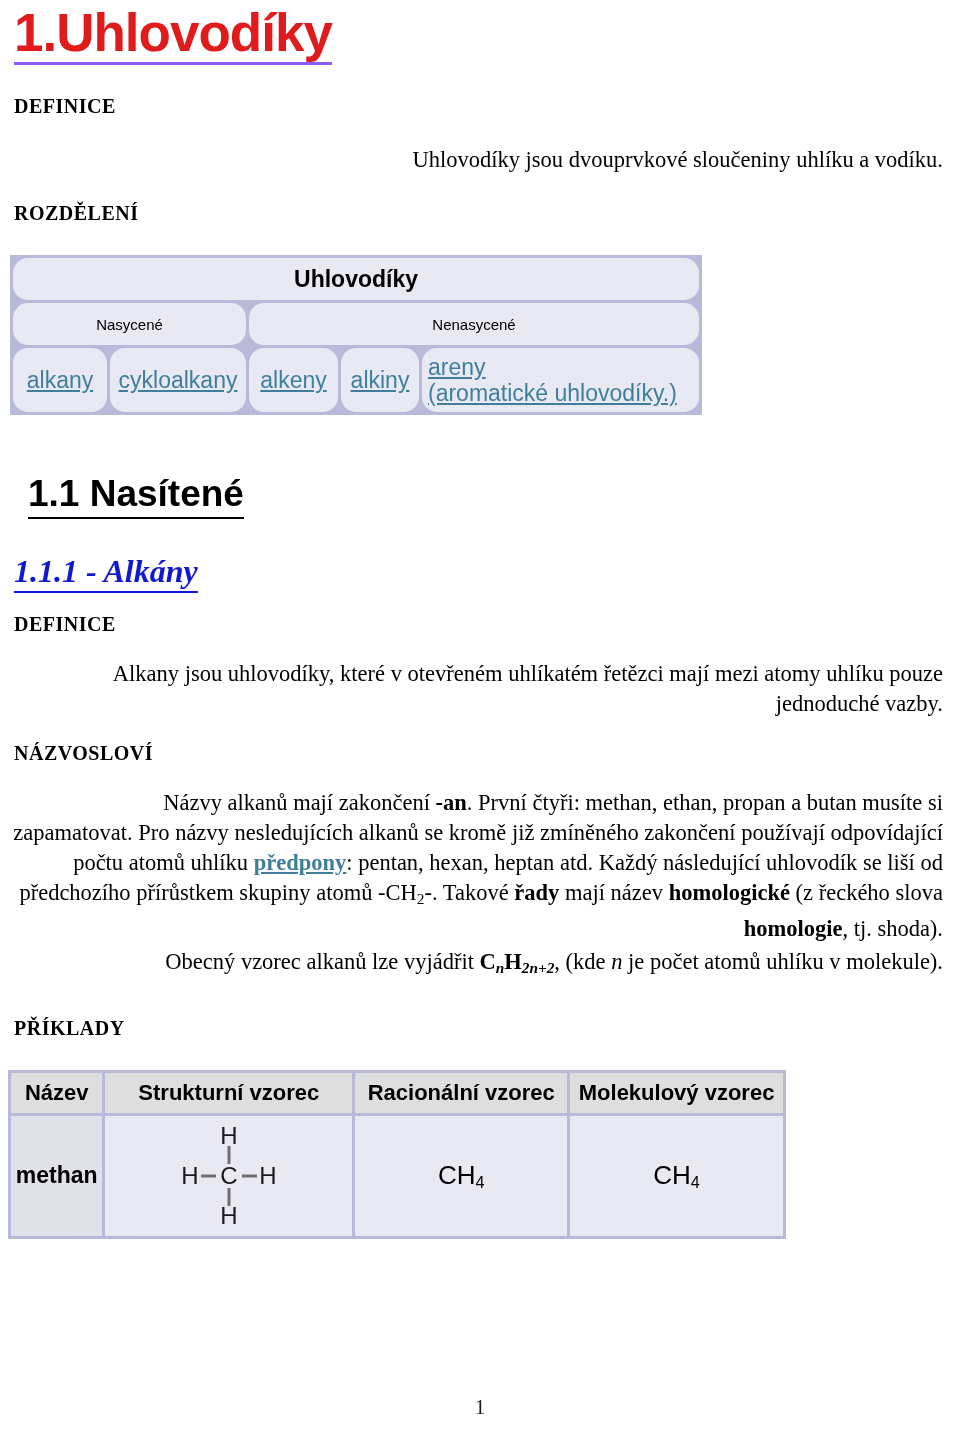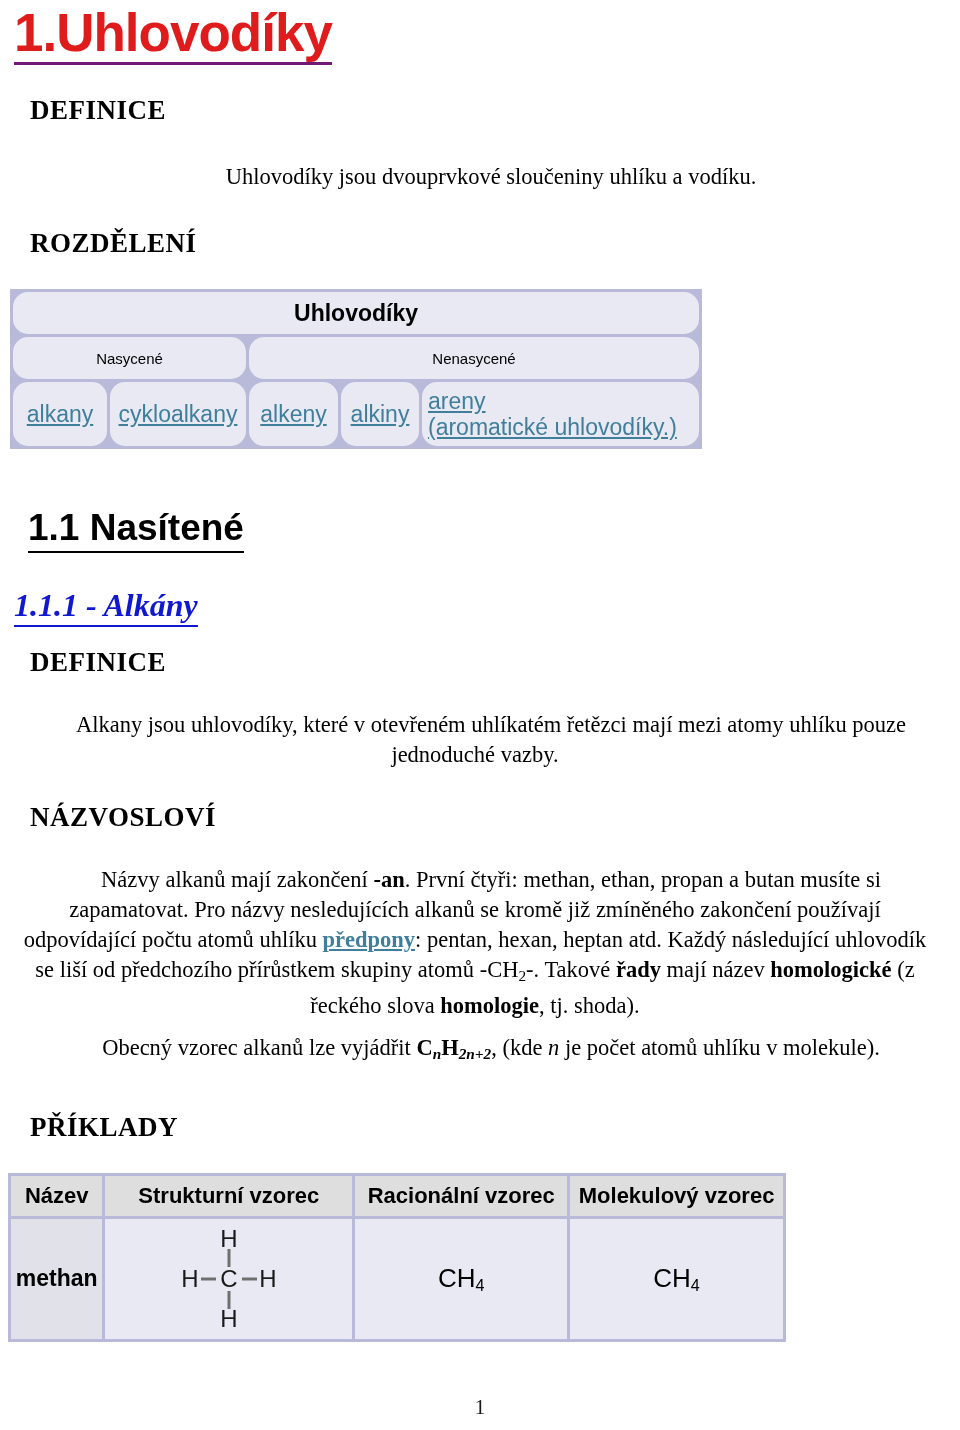--- a/index.html
+++ b/index.html
@@ -30,43 +30,43 @@
     font-family: "Liberation Sans", sans-serif;
     font-weight: bold;
     font-size: 53px;
     line-height: 1.0;
     letter-spacing: -1px;
     margin: 0;
     padding: 6px 0 0 14px;
     display: block;
   }
   .doc-title span {
-    border-bottom: 3px solid #701a75;
+    border-bottom: 3px solid #8b5cf6;
     padding-bottom: 3px;
     display: inline-block;
   }
 
   
   .sec-label {
     font-family: "Liberation Serif", serif;
     font-weight: bold;
-    font-size: 27px;
+    font-size: 20px;
     letter-spacing: 0.5px;
     margin: 0;
-    padding: 0 0 0 30px;
+    padding: 0 0 0 14px;
   }
 
   
   .body-par {
     font-family: "Liberation Serif", serif;
     font-size: 22.5px;
     line-height: 30px;
-    margin: 12px;
+    margin: 3px;
     padding: 0 14px 0 4px;
-    text-align: center;
+    text-align: right;
   }
   .indent { text-indent: 32px; }
   .body-par b { font-weight: bold; }
   sub { font-size: 0.68em; vertical-align: -0.28em; }
   .ital { font-style: italic; }
 
   .inline-link {
     color: #3f7f9b;
     text-decoration: underline;
     font-weight: bold;

